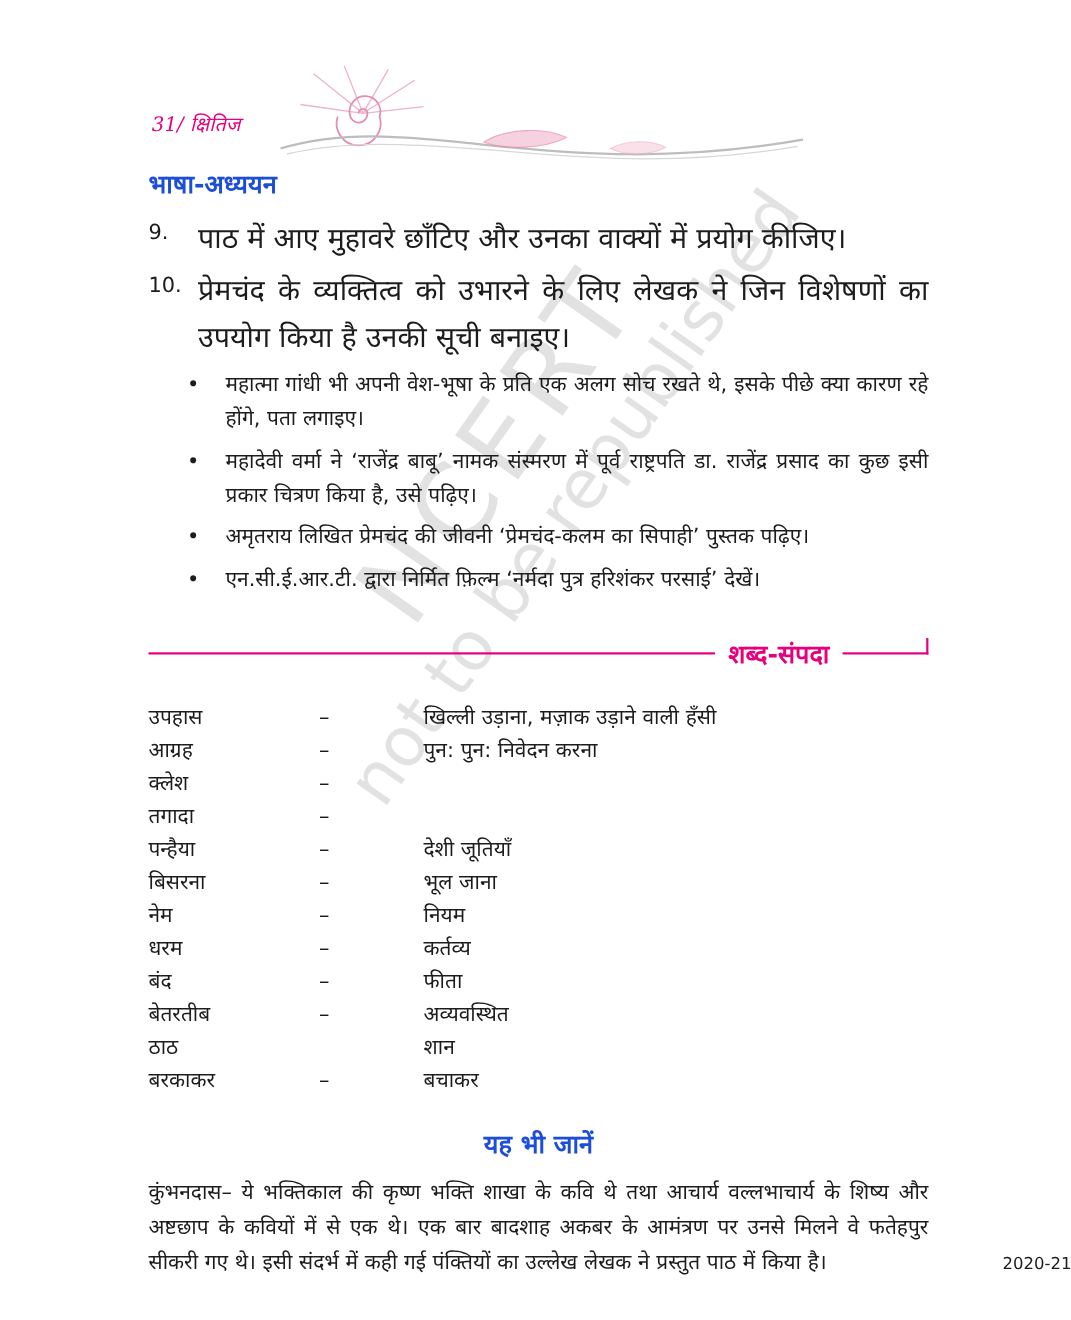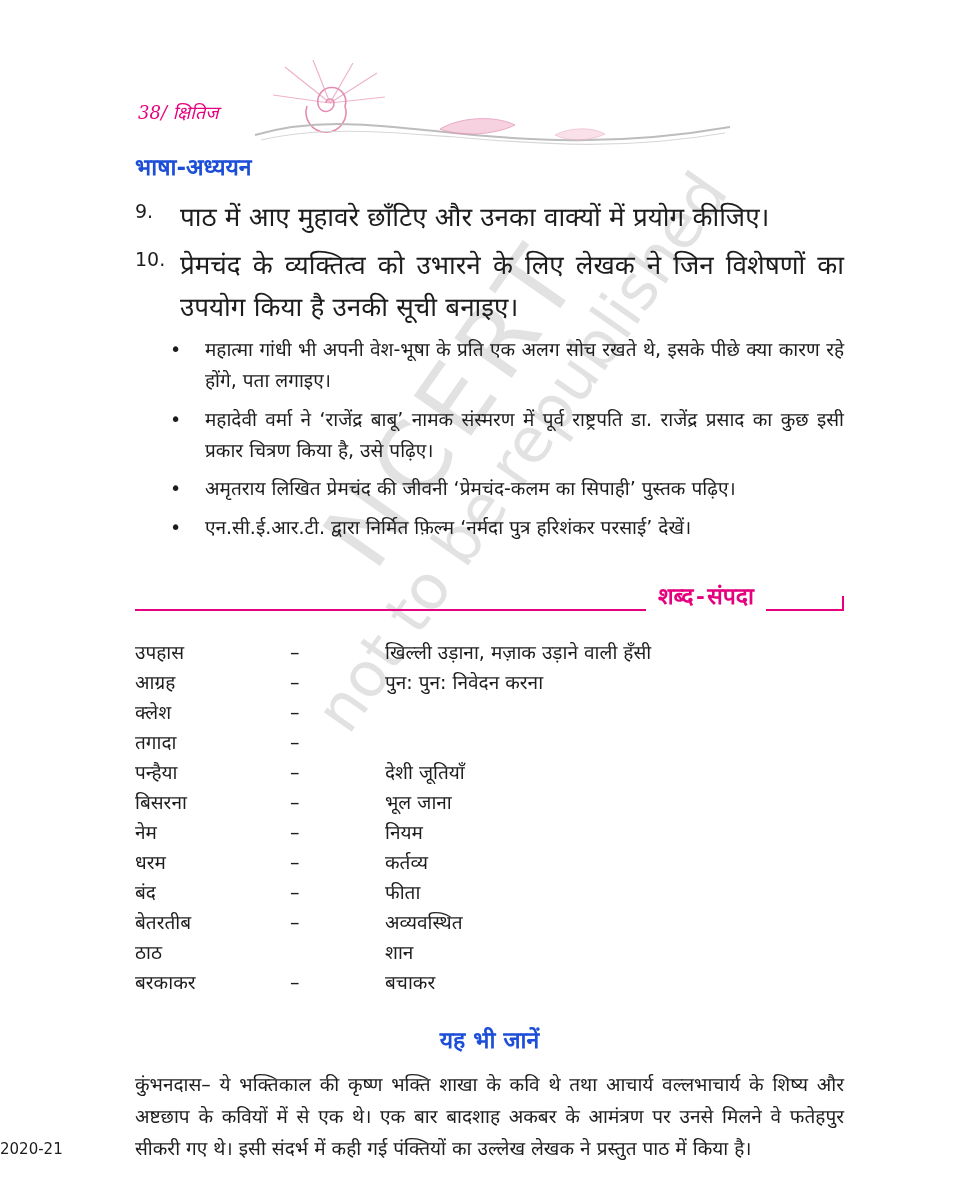--- a/index.html
+++ b/index.html
@@ -59,24 +59,23 @@
   .q-text { flex: 1; font-size: 26px; line-height: 1.62; text-align: justify; }
 
   
   .bullet-item { display: flex; margin: 0 0 8px 35px; }
   .bullet-marker { width: 35px; flex: 0 0 35px; font-size: 19px; line-height: 1.62; }
   .bullet-text { flex: 1; font-size: 19px; line-height: 1.62; text-align: justify; }
 
   
   .divider {
     display: flex;
-    align-items: flex-end;
+    align-items: center;
     margin: 34px 0 26px 0;
     height: 34px;
-    font-family: Liberation Mono, monospace;
   }
   .divider .line-left { flex: 1; height: 2px; background: #e6007e; }
   .divider .divider-label {
     color: #e6007e;
     font-size: 23px;
     font-weight: 700;
     padding: 0 12px;
     white-space: nowrap;
   }
   .divider .line-right { width: 78px; height: 2px; background: #e6007e; position: relative; }
@@ -106,21 +105,21 @@
   .yahbhi-heading { margin-top: 10px; margin-bottom: 14px; text-align: center; }
   .yahbhi-para { font-size: 19px; line-height: 1.68; text-align: justify; }
   .yahbhi-lead { font-weight: 400; }
 
   
   .page-footer {
     position: absolute;
     left: 0;
     right: 0;
     bottom: 42px;
-    text-align: left;
+    text-align: right;
     font-size: 15px;
     color: #1c1c1c;
     z-index: 2;
   }
 </style>
 </head>
 <body>
 
 <div class="page">
 
@@ -142,21 +141,21 @@
           <path d="M105 48 L160 42"></path>
         </g>
         <g fill="none" stroke="#e48db2" stroke-width="1.6">
           <path d="M105 48 m-4 0 a4 4 0 1 1 8 0 a8 8 0 1 1 -16 1 a14 14 0 1 1 27 2 a20 20 0 1 1 -38 0"></path>
         </g>
         <path d="M30 80 C 90 62, 150 70, 210 76 C 300 86, 390 92, 505 72" fill="none" stroke="#bdbdbd" stroke-width="2"></path>
         <path d="M36 85 C 100 70, 170 78, 230 82 C 320 90, 400 95, 500 78" fill="none" stroke="#d7d7d7" stroke-width="1.2"></path>
         <path d="M215 74 C 235 62, 270 60, 290 70 C 270 80, 235 82, 215 74 Z" fill="#f3c3d6" opacity="0.75" stroke="#e48db2" stroke-width="1"></path>
         <path d="M330 80 C 345 72, 368 72, 380 79 C 366 86, 344 87, 330 80 Z" fill="#f7d3e0" opacity="0.7" stroke="#eeb3cb" stroke-width="1"></path>
       </svg>
-      <div class="page-header-label">38/ क्षितिज</div>
+      <div class="page-header-label">31/ क्षितिज</div>
     </div>
 
     <h2 class="section-heading">भाषा-अध्ययन</h2>
 
     <div class="q-item">
       <span class="q-num">9.</span>
       <span class="q-text">पाठ में आए मुहावरे छाँटिए और उनका वाक्यों में प्रयोग कीजिए।</span>
     </div>
     <div class="q-item">
       <span class="q-num">10.</span>

